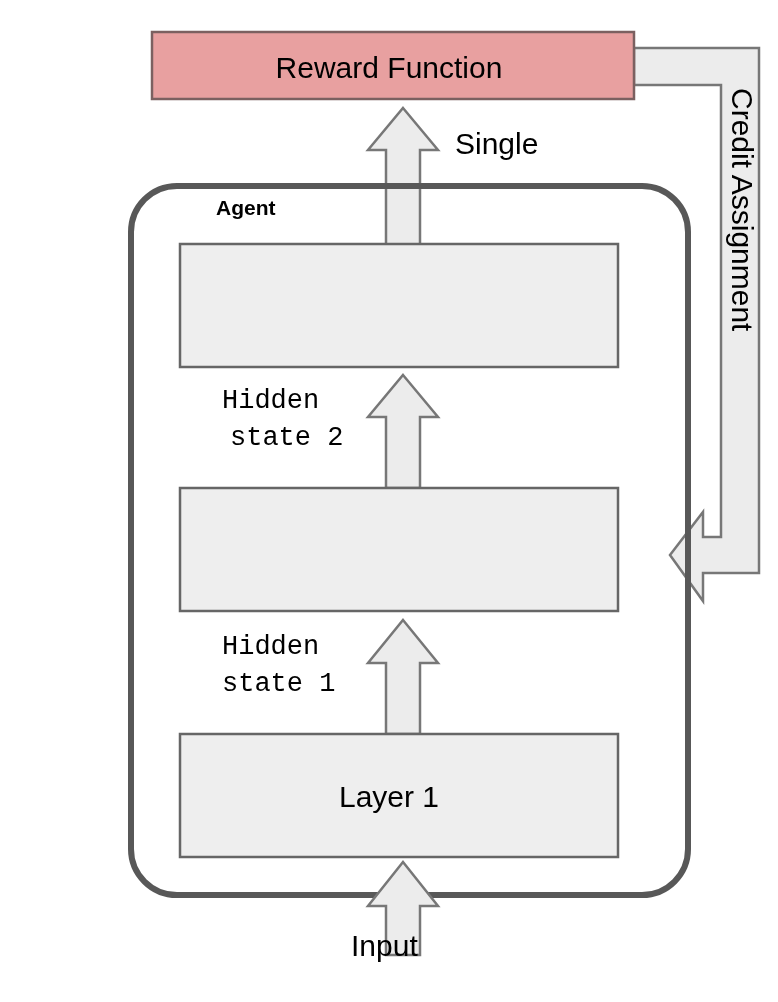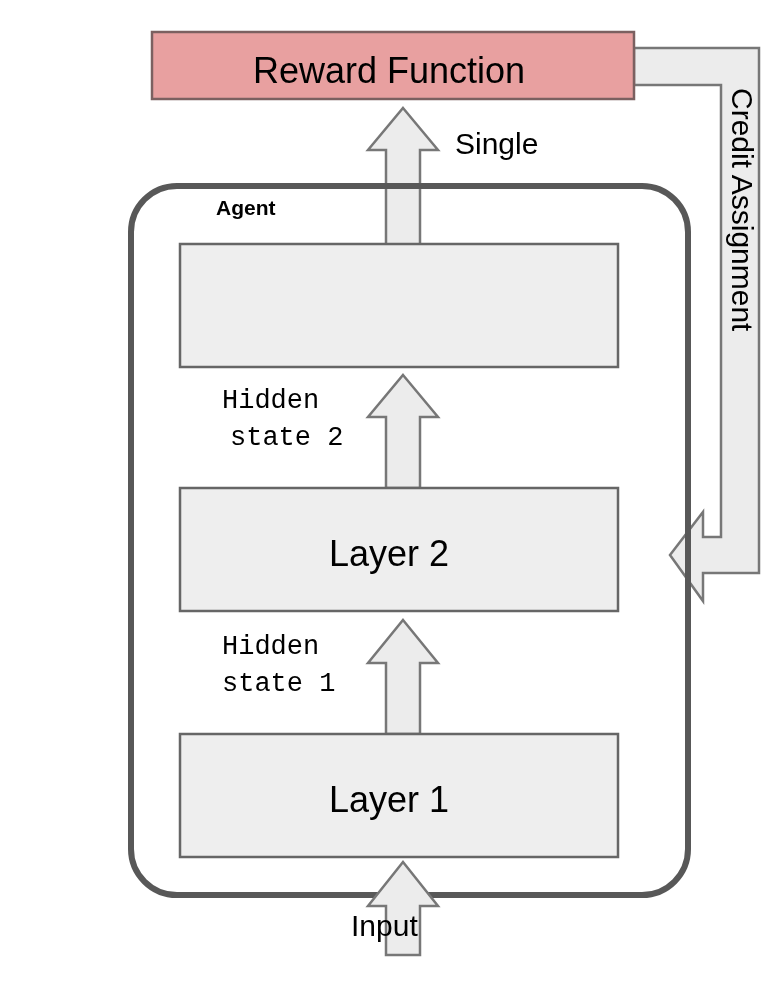--- a/index.html
+++ b/index.html
@@ -25,21 +25,21 @@
     height: 1002px;
   }
   .lbl {
     position: absolute;
     color: #000000;
     font-family: "Liberation Sans", sans-serif;
     white-space: pre;
     line-height: 1.17;
   }
   .box-label {
-    font-size: 36px;
+    font-size: 30px;
     text-align: center;
     width: 100%;
     left: 0;
   }
   .plain-label {
     font-size: 30px;
   }
   .agent-label {
     font-size: 21px;
     font-weight: bold;
@@ -131,22 +131,21 @@
   <div class="lbl plain-label" style="left:455px; top:126px;">Single</div>
 
   <div class="lbl vert-label" style="left:760px; top:88px;">Credit Assignment</div>
 
   <div class="lbl agent-label" style="left:216px; top:196px;">Agent</div>
 
 
   <div class="lbl hidden-label" style="left:222px; top:384px;">Hidden</div>
   <div class="lbl hidden-label" style="left:222px; top:421px;margin-left:8px;">state 2</div>
 
-  <div class="lbl box-label" style="top:533px;">Layer 2</div>
 
   <div class="lbl hidden-label" style="left:222px; top:630px;">Hidden</div>
   <div class="lbl hidden-label" style="left:222px; top:667px;">state 1</div>
 
   <div class="lbl box-label" style="top:779px;">Layer 1</div>
 
-  <div class="lbl plain-label" style="left:351px; top:908px;text-align:right;">Input</div>
+  <div class="lbl plain-label" style="left:351px; top:928px;text-align:right;">Input</div>
 
 </div>
 
 </body></html>

